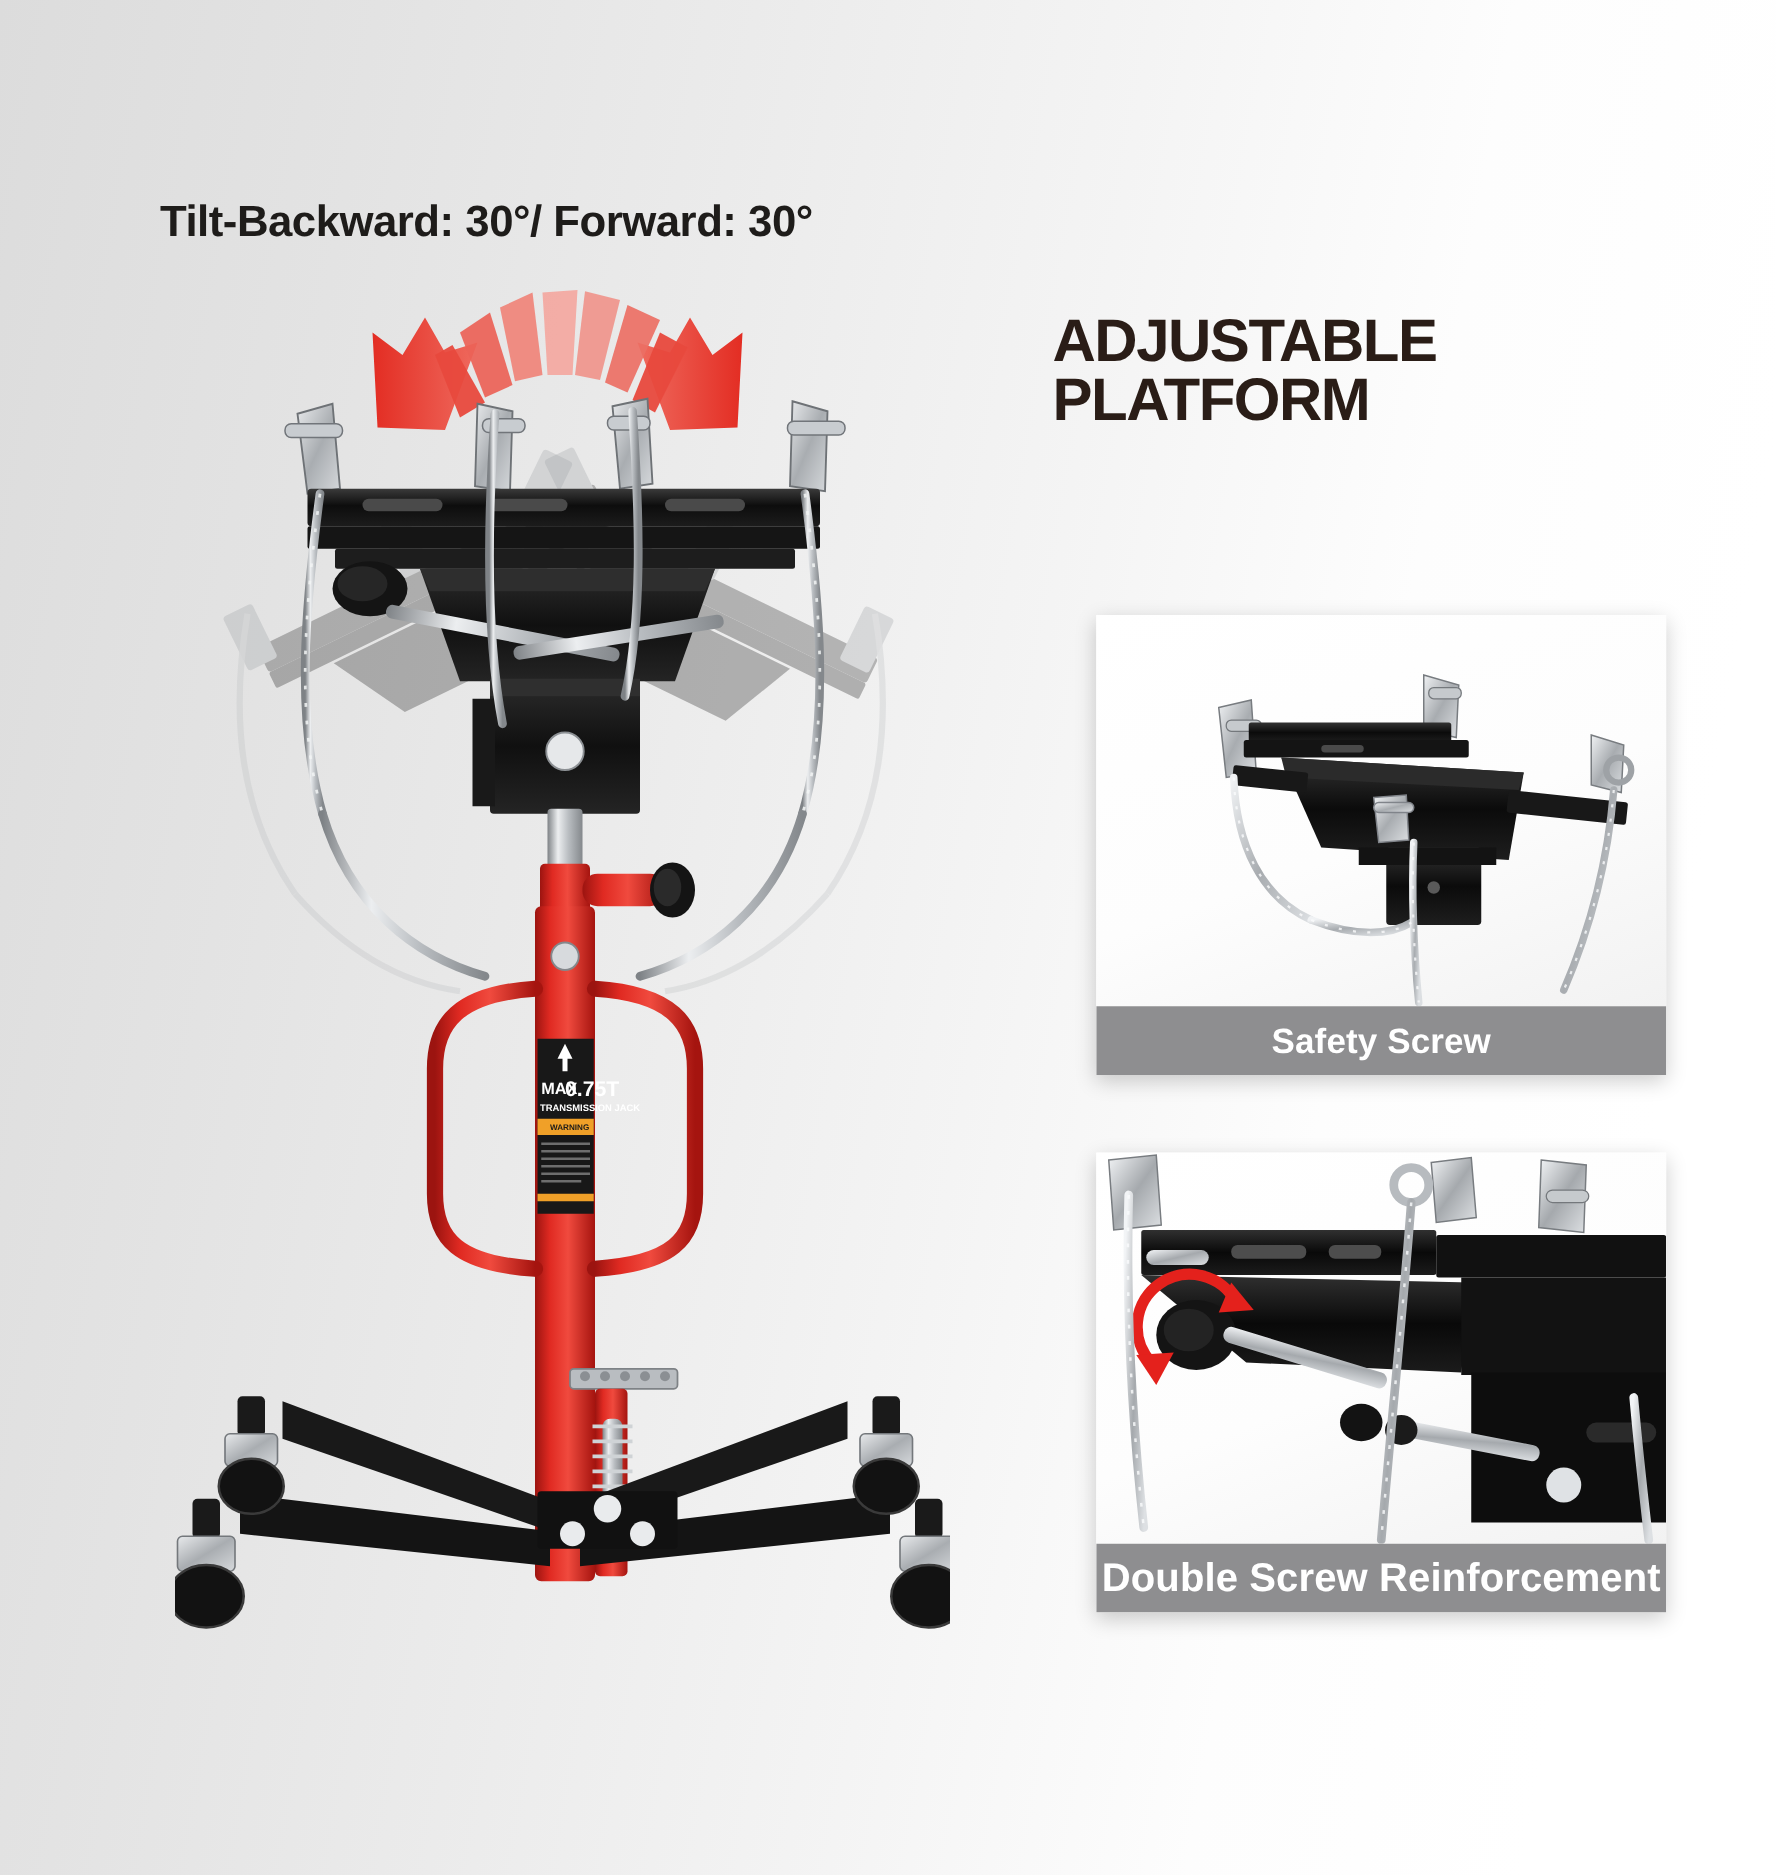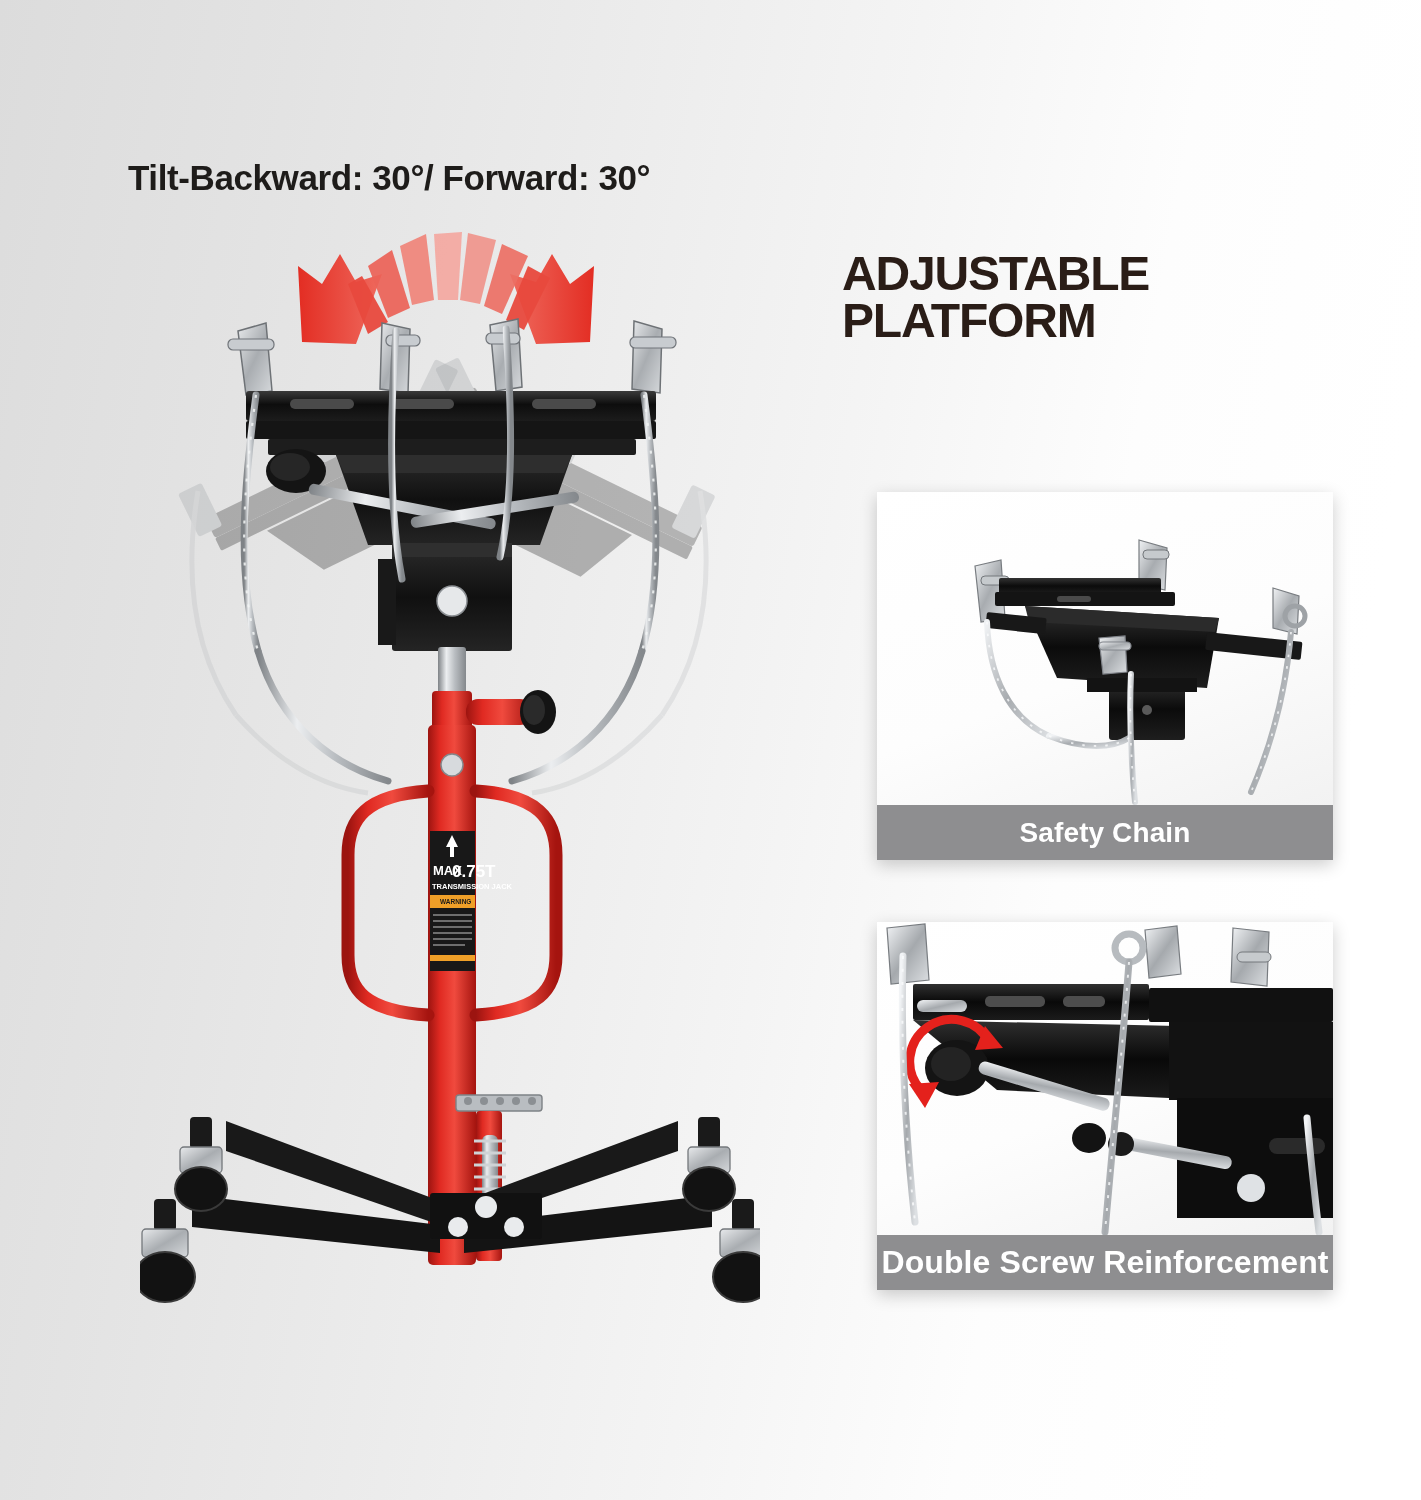--- a/index.html
+++ b/index.html
@@ -367,21 +367,21 @@
           <path d="M414 140 C 410 188, 400 240, 374 300"></path>
         </g>
         <g stroke="#fafbfc" stroke-width="1.8" fill="none" opacity=".8" stroke-dasharray="2.5 9">
           <path d="M110 130 C 112 184, 132 226, 172 244"></path>
           <path d="M172 244 C 208 258, 236 256, 252 246"></path>
           <path d="M254 182 C 252 226, 254 268, 258 310"></path>
           <path d="M414 140 C 410 188, 400 240, 374 300"></path>
         </g>
       </svg>
     </div>
-    <div class="caption">Safety Chain</div>
+    <div class="caption">Safety Screw</div>
   </div>
 
   <div class="inset" id="inset-2">
     <div class="photo">
       <svg width="456" height="313" viewBox="0 0 456 313">
         <defs>
           <linearGradient id="i2blk" x1="0" y1="0" x2="0" y2="1">
             <stop offset="0" stop-color="#303030"></stop>
               <stop offset=".5" stop-color="#090909"></stop>
             <stop offset="1" stop-color="#1b1b1b"></stop>

